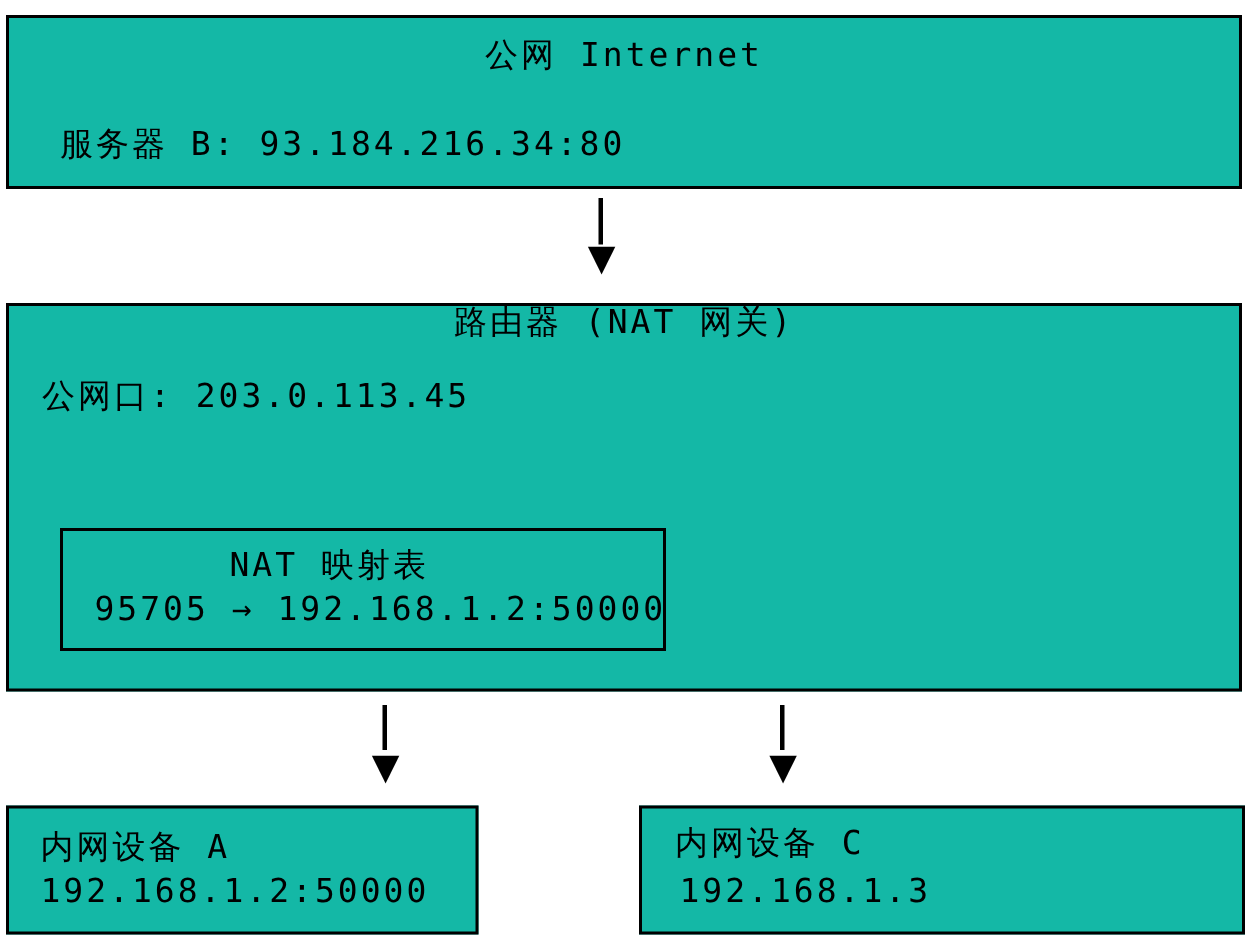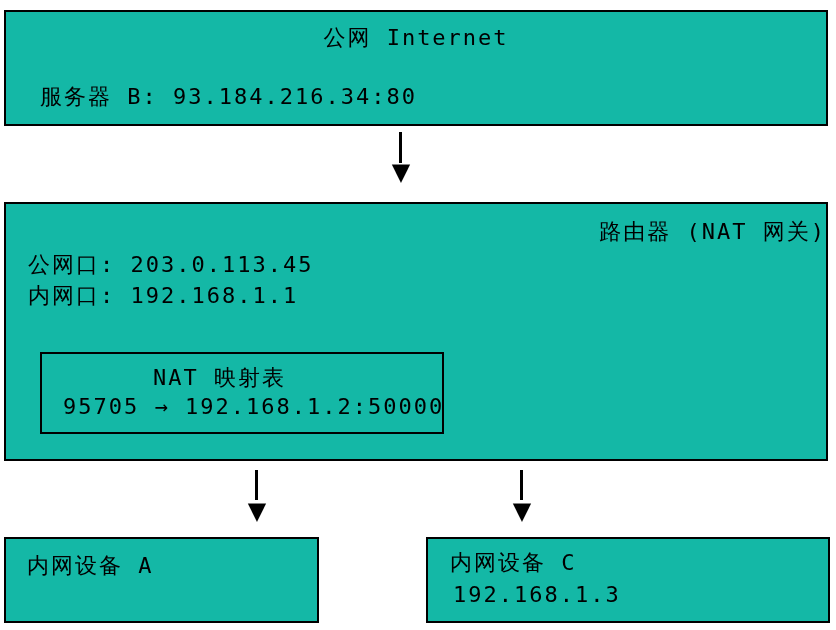--- a/index.html
+++ b/index.html
@@ -58,38 +58,38 @@
 
   <div class="box" style="left:4px; top:10px; width:824px; height:116px;">
     <div class="t t-center" style="top:14px;">公网 Internet</div>
     <div class="t" style="left:34px; top:73px;">服务器 B: 93.184.216.34:80</div>
   </div>
 
   <div class="arrow-shaft" style="left:399px; top:132px; height:31px;"></div>
   <div class="arrow-head" style="left:388px; top:162px;">▼</div>
 
   <div class="box" style="left:4px; top:202px; width:824px; height:259px;">
-    <div class="t t-center" style="top:16px;text-align:right;">路由器 (NAT 网关)</div>
+    <div class="t t-center" style="top:0;">路由器 (NAT 网关)</div>
     <div class="t" style="left:22px; top:49px;">公网口: 203.0.113.45</div>
-    <div class="t" style="left:22px; top:80px;">内网口: 192.168.1.1</div>
 
     <div class="box" style="left:34px; top:148px; width:404px; height:82px;">
       <div class="t" style="left:111px; top:12px;">NAT 映射表</div>
       <div class="t" style="left:21px; top:41px;">95705 → 192.168.1.2:50000</div>
     </div>
   </div>
 
   <div class="arrow-shaft" style="left:255px; top:470px; height:30px;"></div>
   <div class="arrow-head" style="left:244px; top:501px;">▼</div>
 
   <div class="arrow-shaft" style="left:520px; top:470px; height:30px;"></div>
   <div class="arrow-head" style="left:509px; top:501px;">▼</div>
 
   <div class="box" style="left:4px; top:537px; width:315px; height:86px;">
     <div class="t" style="left:21px; top:15px;">内网设备 A</div>
+    <div class="t" style="left:21px; top:44px;">192.168.1.2:50000</div>
   </div>
 
   <div class="box" style="left:426px; top:537px; width:404px; height:86px;">
     <div class="t" style="left:22px; top:12px;">内网设备 C</div>
     <div class="t" style="left:25px; top:44px;">192.168.1.3</div>
   </div>
 
 </div>
 
 </body></html>

